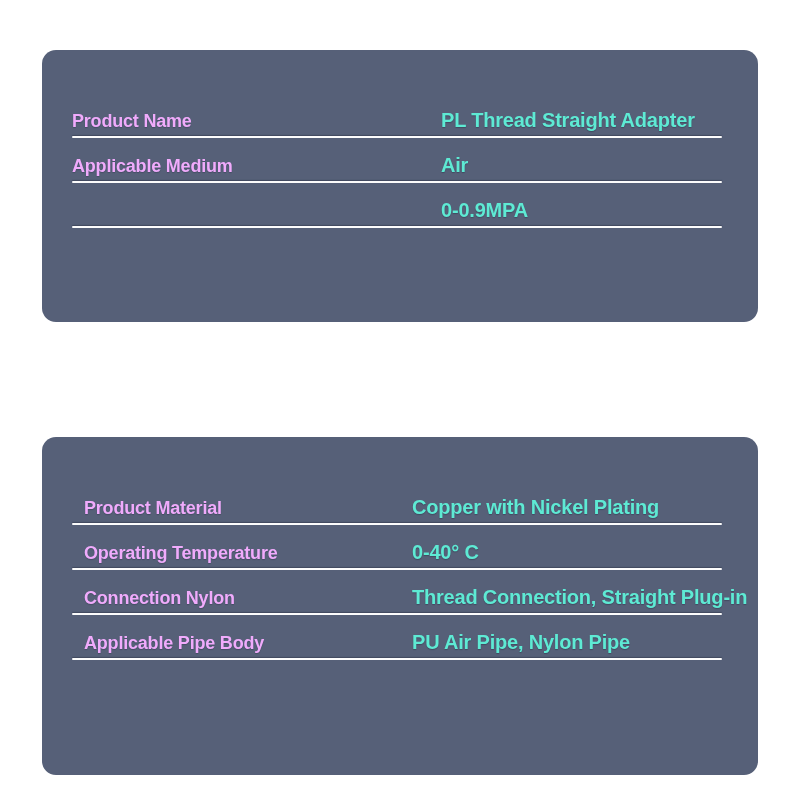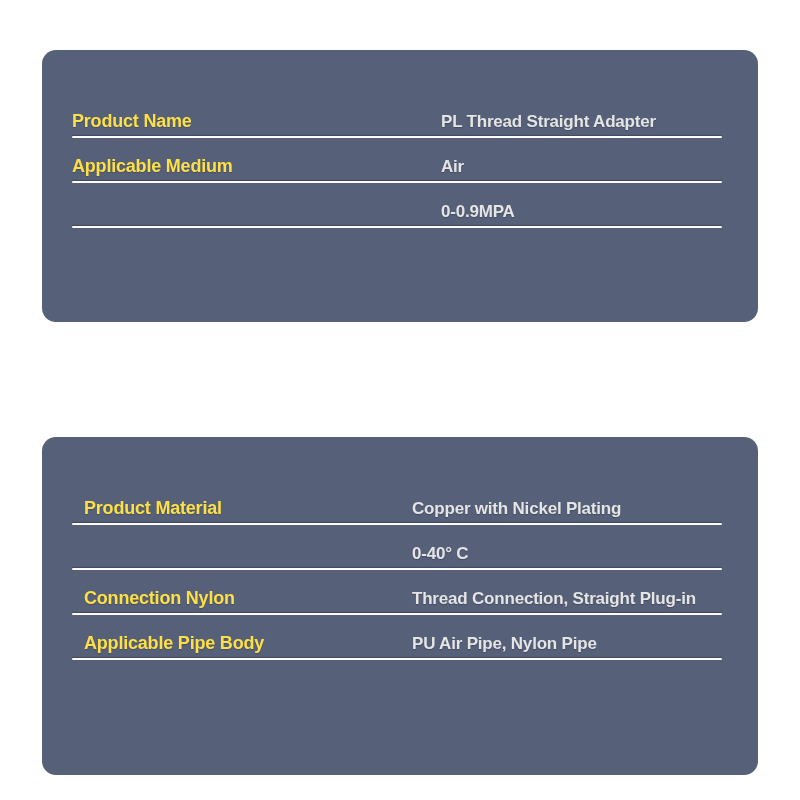--- a/index.html
+++ b/index.html
@@ -33,36 +33,36 @@
     right: 0;
   }
   .spec-row {
     position: relative;
     height: 45px;
   }
   .spec-label {
     position: absolute;
     left: 30px;
     bottom: 6px;
-    color: #fde047;
+    color: #f0abfc;
     font-weight: bold;
     font-size: 18px;
     letter-spacing: -0.2px;
     white-space: nowrap;
     text-shadow: 0 1px 1px rgba(20,25,45,0.25);
     text-align: center;
   }
   .spec-panel.bottom .spec-label { left: 42px; }
   .spec-value {
     position: absolute;
     left: 399px;
     bottom: 6px;
-    color: #e5e5e5;
+    color: #5eead4;
     font-weight: bold;
-    font-size: 17px;
+    font-size: 20px;
     letter-spacing: -0.2px;
     white-space: nowrap;
     text-shadow: 0 1px 1px rgba(20,25,45,0.3);
   }
   .spec-panel.bottom .spec-value { left: 370px; }
   .row-divider {
     position: absolute;
     left: 30px;
     bottom: 0;
     width: 650px;
@@ -104,20 +104,21 @@
   <section class="spec-panel bottom">
     <div class="rows">
 
       <div class="spec-row">
         <span class="spec-label">Product Material</span>
         <span class="spec-value">Copper with Nickel Plating</span>
         <div class="row-divider"></div>
       </div>
 
       <div class="spec-row">
+        <span class="spec-label">Operating Temperature</span>
         <span class="spec-value">0-40° C</span>
         <div class="row-divider"></div>
       </div>
 
       <div class="spec-row">
         <span class="spec-label">Connection Nylon</span>
         <span class="spec-value">Thread Connection, Straight Plug-in</span>
         <div class="row-divider"></div>
       </div>
 

